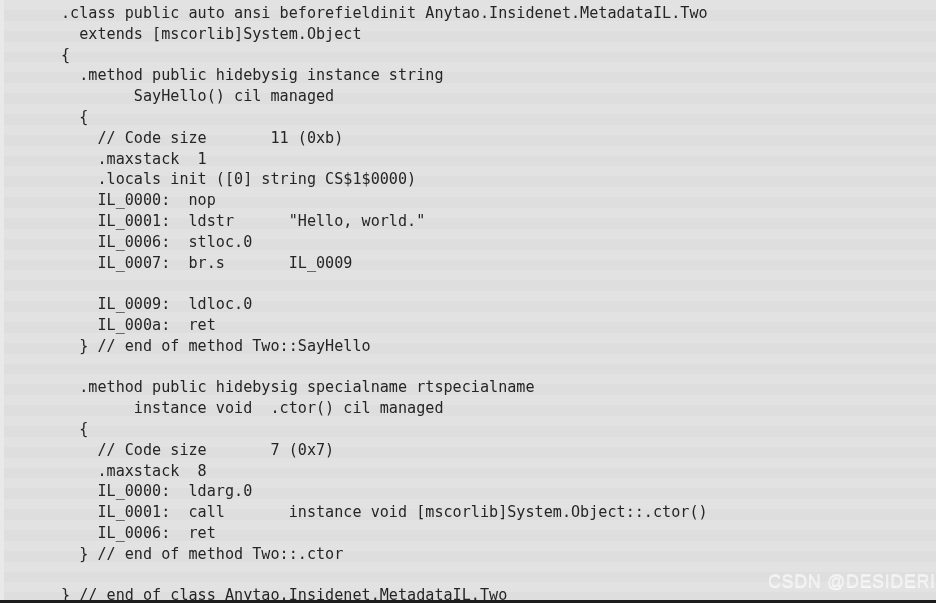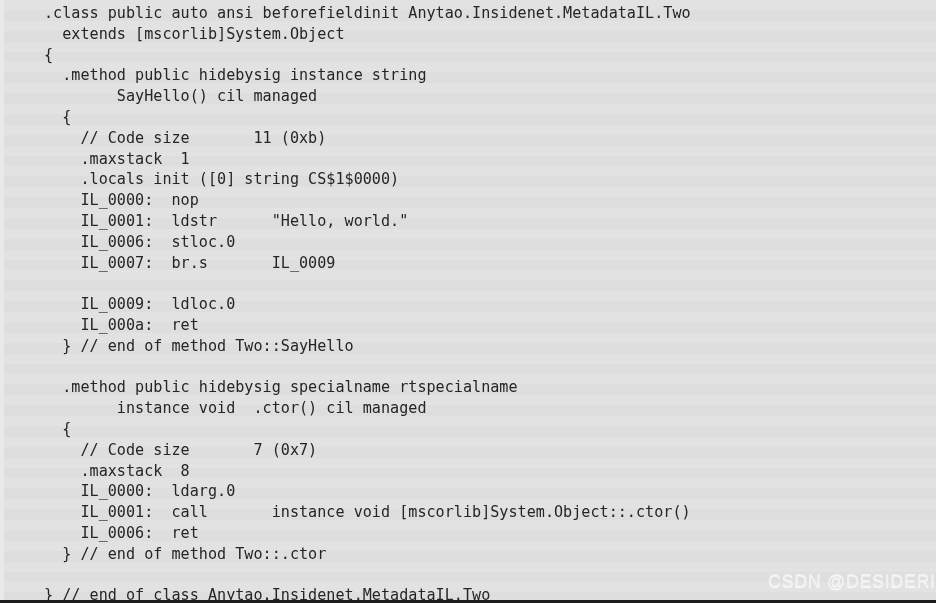--- a/index.html
+++ b/index.html
@@ -50,21 +50,21 @@
     font-size: 15.1px;
     line-height: 20.8px;
     letter-spacing: 0.02px;
     color: #252525;
     white-space: pre;
     tab-size: 4;
   }
   .ln {
     display: block;
     height: 20.8px;
-    padding-left: 44px;
+    padding-left: 61px;
     white-space: pre;
   }
   .ln.blank { color: transparent; }
   #watermark {
     position: absolute;
     left: 768px;
     top: 571px;
     font-family: "Liberation Sans", "DejaVu Sans", sans-serif;
     font-size: 18px;
     letter-spacing: 0.6px;

